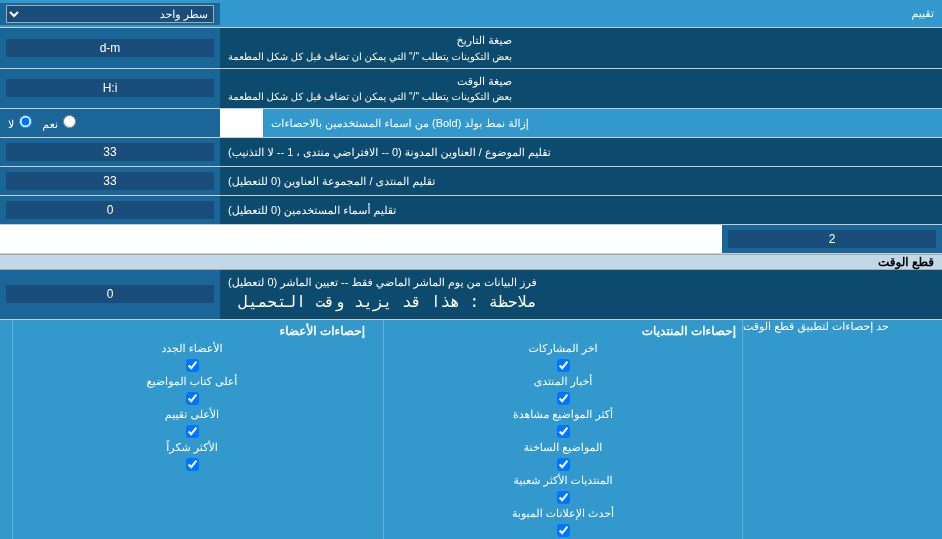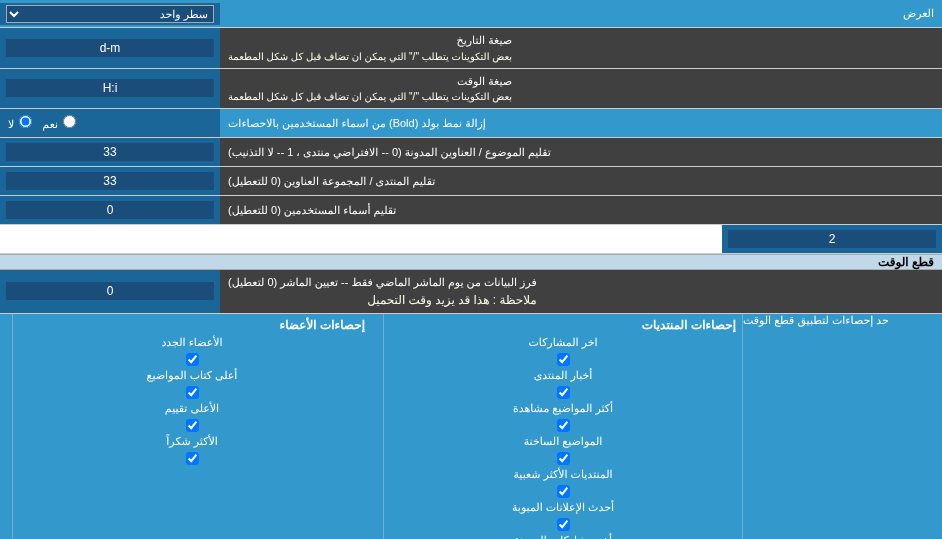--- a/index.html
+++ b/index.html
@@ -16,21 +16,21 @@
     
     .row {
       display: flex;
       flex-direction: row;
       align-items: center;
       border-bottom: 1px solid #ccc;
       min-height: 28px;
     }
     .label-cell {
       flex: 1;
-      background: #404040;
+      background: #0c4a6e;
       color: #fff;
       padding: 4px 8px;
       text-align: right;
       font-size: 11px;
       min-height: 28px;
       display: flex;
       align-items: center;
       justify-content: flex-end;
     }
     .input-cell {
@@ -96,20 +96,21 @@
       flex: 1;
       background: #3399cc;
       color: #fff;
       padding: 4px 8px;
       text-align: right;
       font-size: 11px;
       min-height: 28px;
       display: flex;
       align-items: center;
       justify-content: flex-end;
+      margin-left: 43px;
     }
     .radio-cell {
       width: 220px;
       background: #1a6699;
       padding: 2px 8px;
       min-height: 28px;
       display: flex;
       align-items: center;
       justify-content: flex-end;
       gap: 8px;
@@ -182,21 +183,21 @@
     .big-row .label-cell {
       line-height: 1.5;
     }
   </style>
 </head>
 <body>
 
 <div class="page-wrapper">
 
   <div class="top-row">
-    <div class="top-label">العرض</div>
+    <div class="top-label">تقييم</div>
     <div class="top-dropdown">
       <select>
         <option>سطر واحد</option>
         <option>سطرين</option>
         <option>ثلاثة أسطر</option>
       </select>
     </div>
   </div>
 
   <div class="big-row">
@@ -263,21 +264,21 @@
       <input type="text" value="2" style="">
     </div>
   </div>
 
   <div class="section-header">قطع الوقت</div>
 
   <div class="big-row">
     <div class="label-cell">
       <div>
         <div>فرز البيانات من يوم الماشر الماضي فقط -- تعيين الماشر (0 لتعطيل)</div>
-        <div style="font-size:12px;color:#ffe;">ملاحظة : هذا قد يزيد وقت التحميل</div>
+        <div style="font-size:16px;color:#ffe;font-family:Liberation Mono, monospace;">ملاحظة : هذا قد يزيد وقت التحميل</div>
       </div>
     </div>
     <div class="input-cell">
       <input type="text" value="0" style="">
     </div>
   </div>
 
   <div class="stats-checkboxes">
 
     <div class="stats-right-label">حد إحصاءات لتطبيق قطع الوقت</div>

